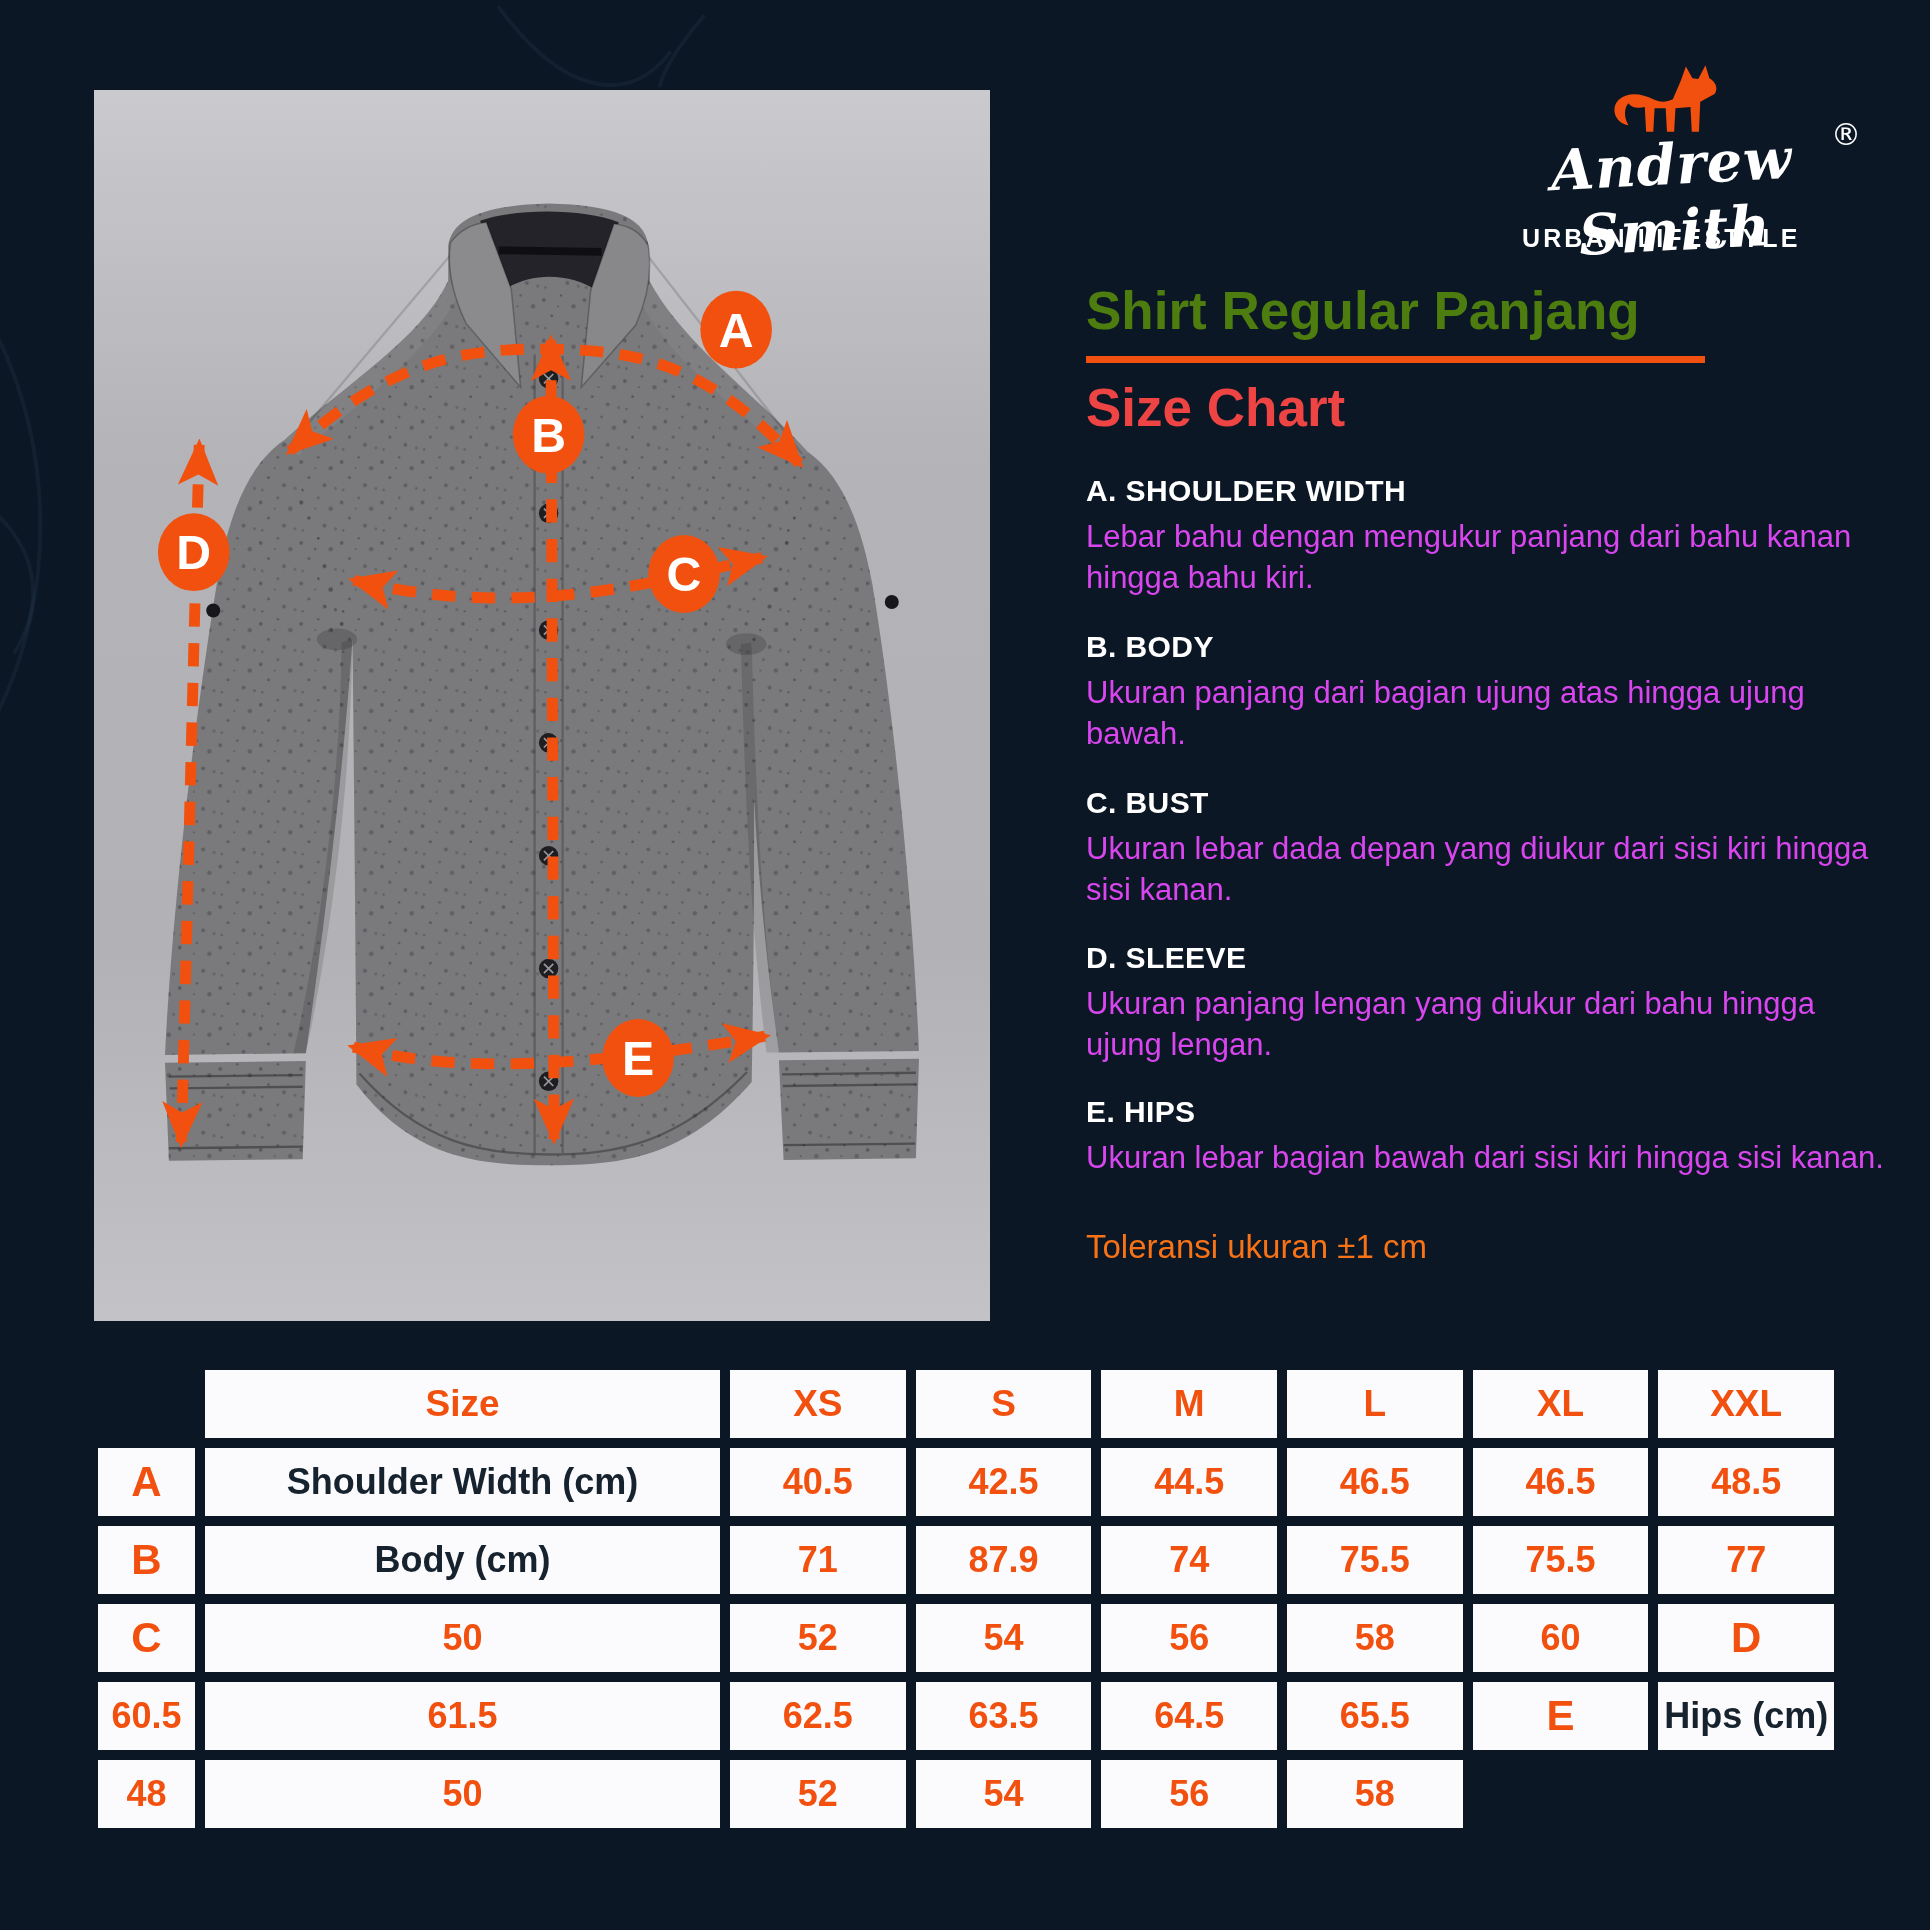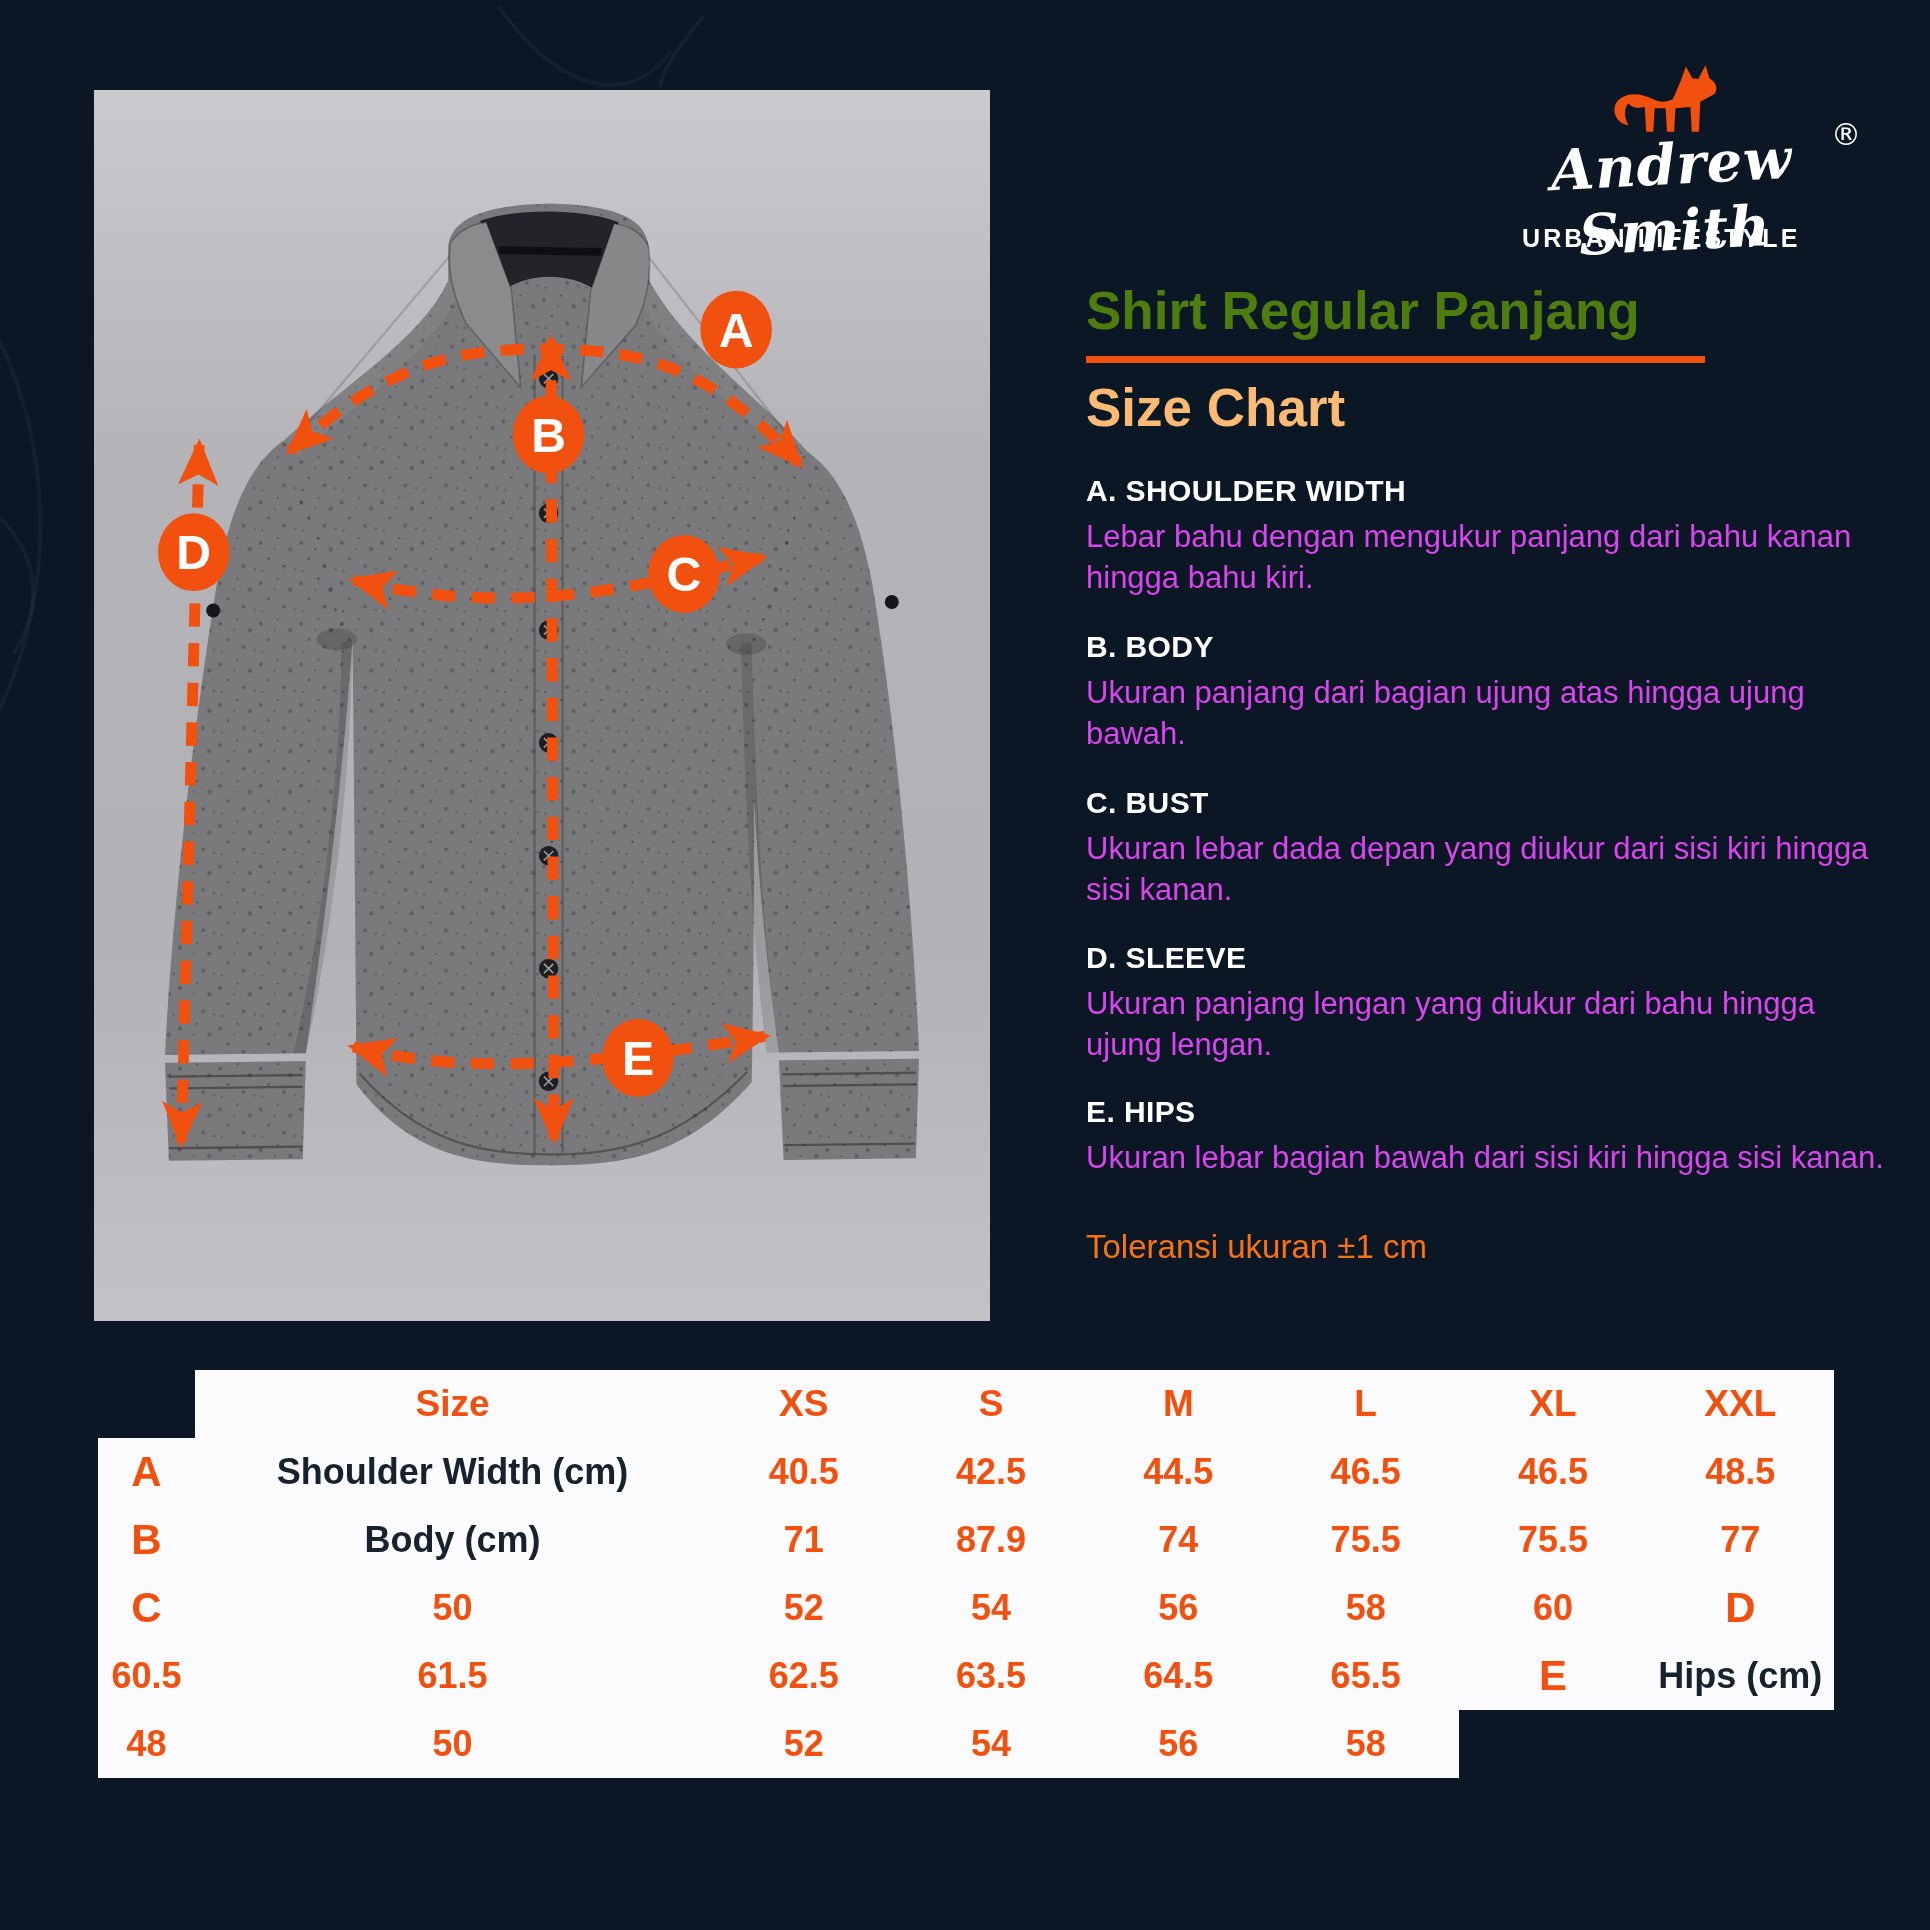--- a/index.html
+++ b/index.html
@@ -31,35 +31,36 @@
     font-size:25px;font-weight:bold;color:#ffffff;letter-spacing:3.1px;
   }
   
   .page-title{
     left:1086px;top:280px;width:794px;z-index:2;
     font-size:53px;font-weight:bold;color:#4d7c0f;letter-spacing:0px;
   }
   .title-underline{left:1086px;top:356px;width:619px;height:7px;background:#F2500E;z-index:2;}
   .page-subtitle{
     left:1086px;top:377px;width:794px;z-index:2;
-    font-size:53px;font-weight:bold;color:#fdba74;
+    font-size:53px;font-weight:bold;color:#ef4444;
   }
   .spec-section{left:1086px;width:802px;z-index:2;margin-top:19px;}
   .spec-label{font-size:30px;font-weight:600;color:#ffffff;margin-bottom:9.3px;letter-spacing:0.4px;}
   .spec-desc{font-size:31px;color:#d946ef;line-height:1.32;}
   .tolerance-note{
     left:1086px;top:1228px;width:794px;z-index:2;
     font-size:33px;color:#f97316;
   }
   
   .size-table{
     left:98px;top:1370px;width:1736px;z-index:2;
     display:grid;
     grid-template-columns:97px 515px repeat(6,1fr);
     grid-auto-rows:68px;
+    gap:10px;
   }
   .cell{
     background:#fbfbfd;display:flex;align-items:center;justify-content:center;
   }
   .cell.ghost{background:transparent;}
   .cell.head{font-size:37px;font-weight:bold;color:#F2500E;}
   .cell.letter{font-size:42px;font-weight:bold;color:#F2500E;}
   .cell.rowlabel{font-size:36px;font-weight:bold;color:#16222E;}
   .cell.val{font-size:36px;font-weight:bold;color:#F2500E;}
 </style>

